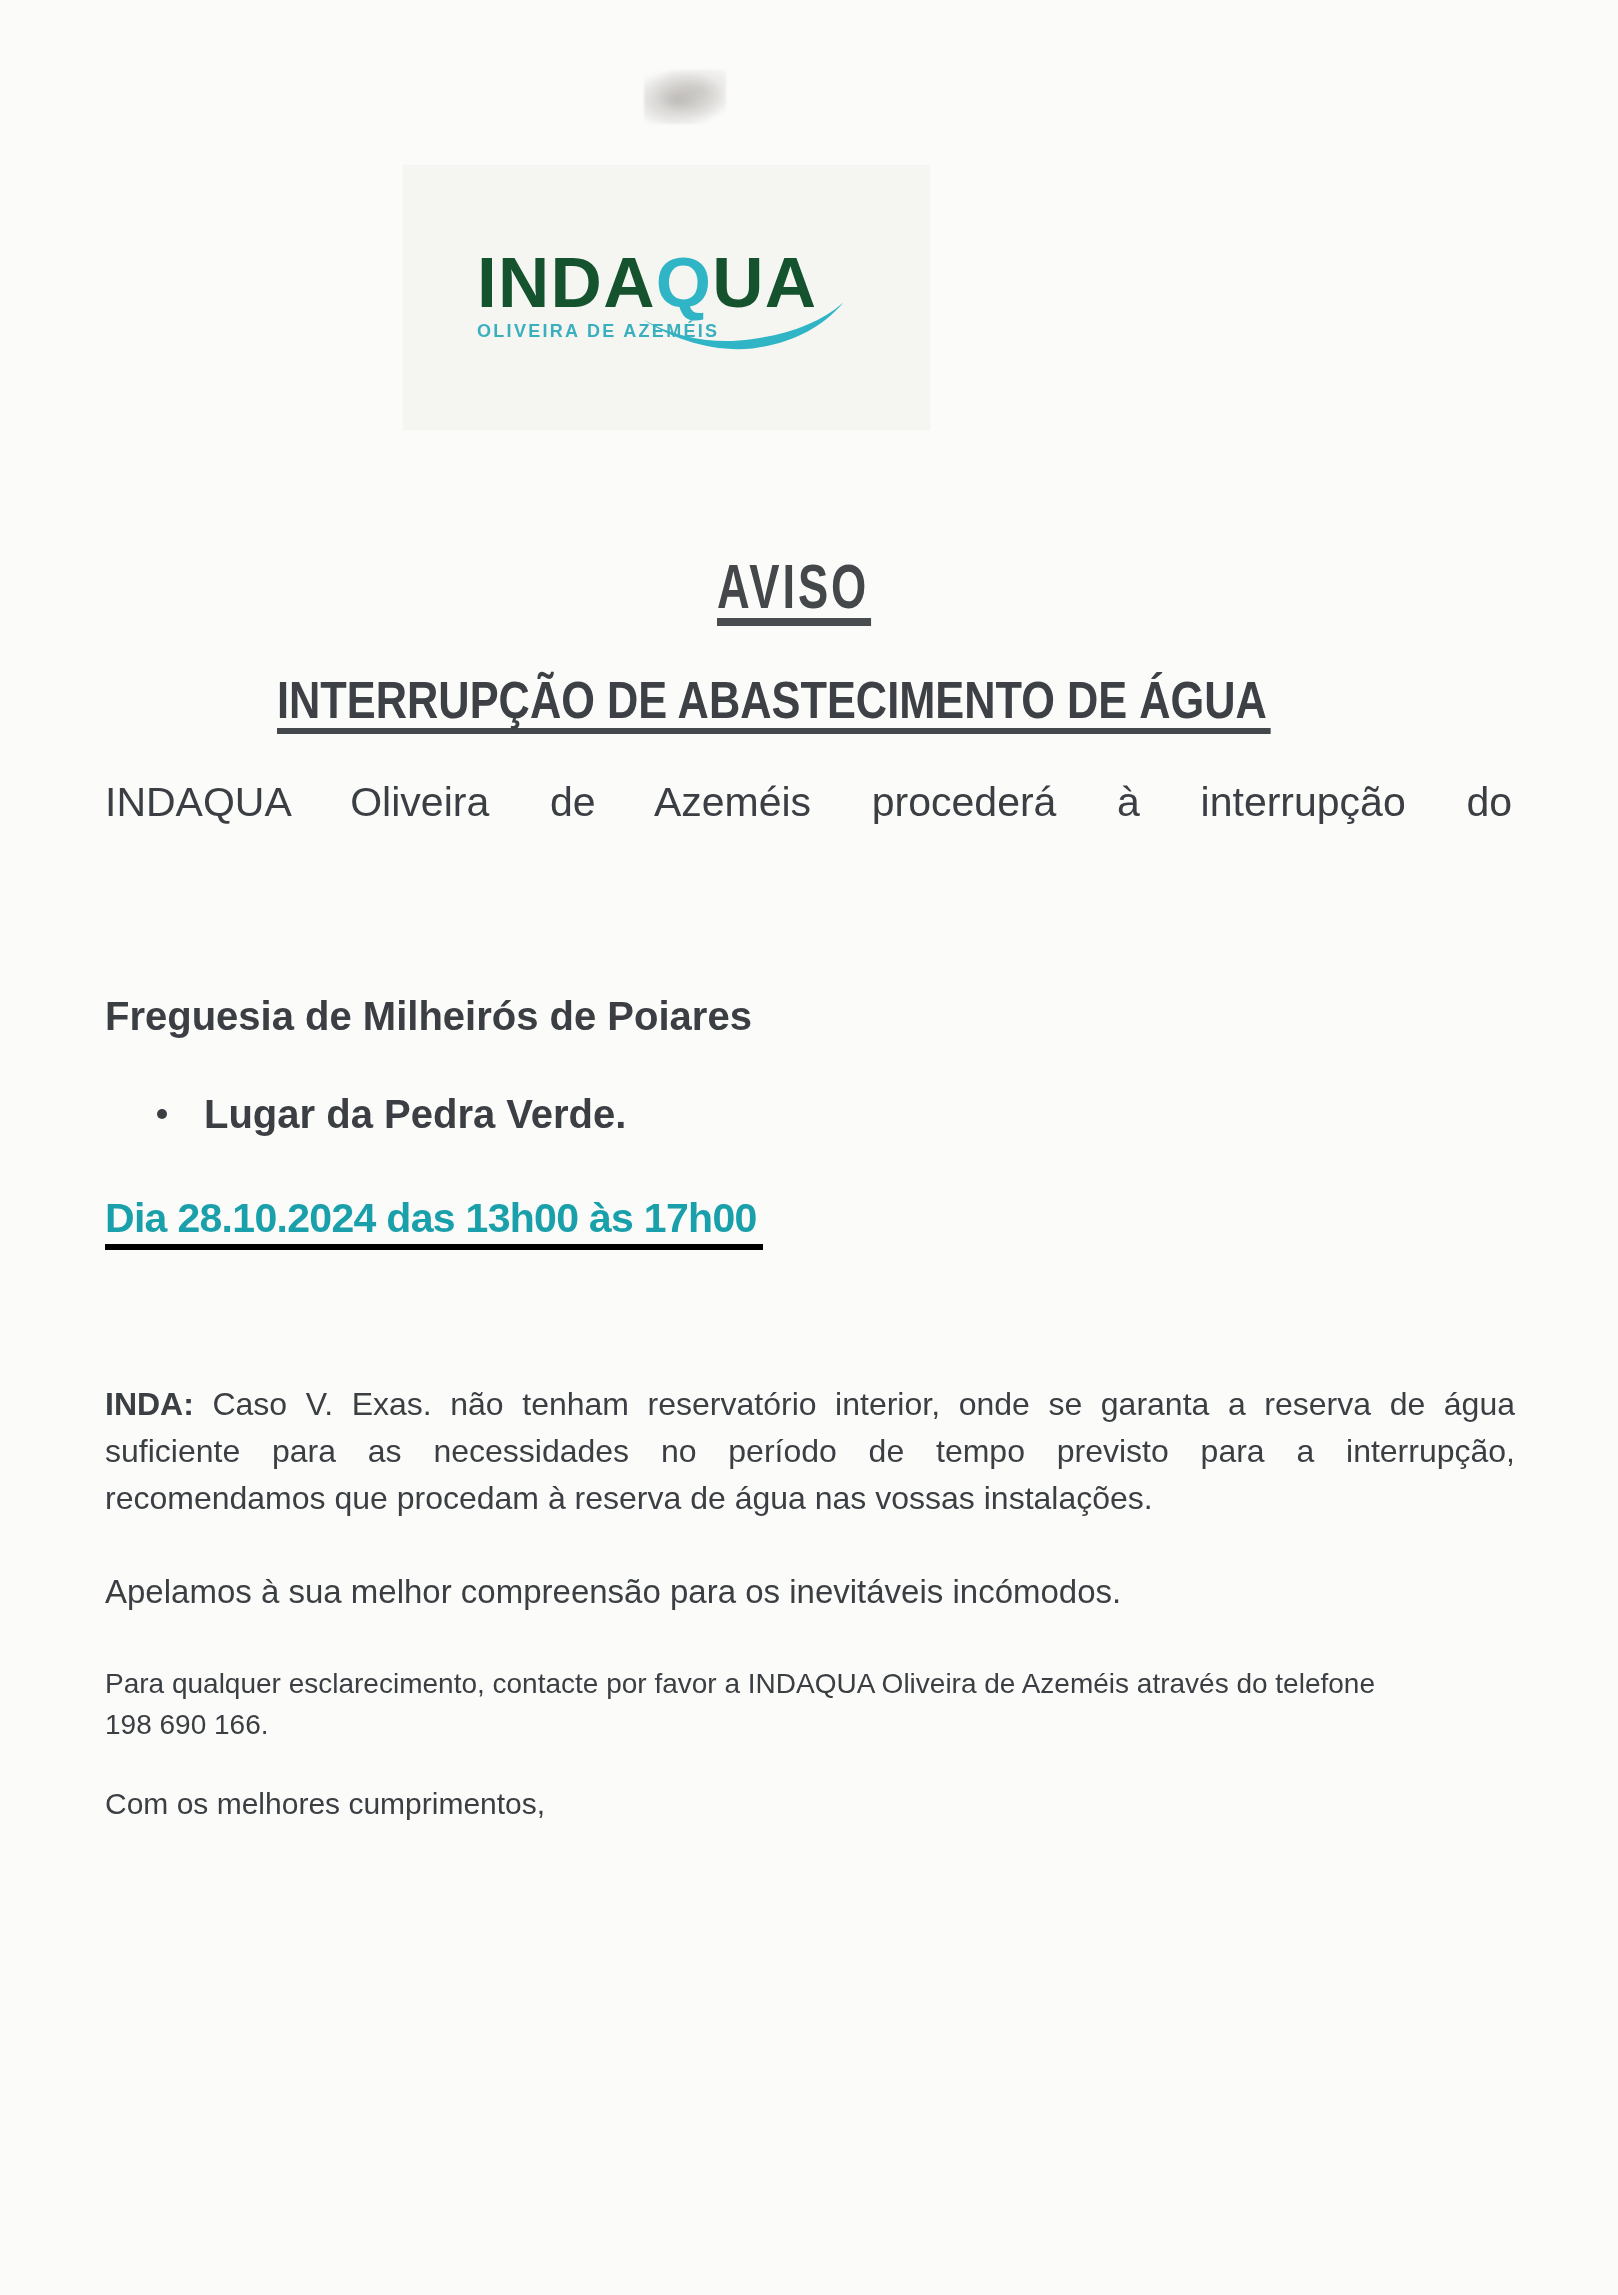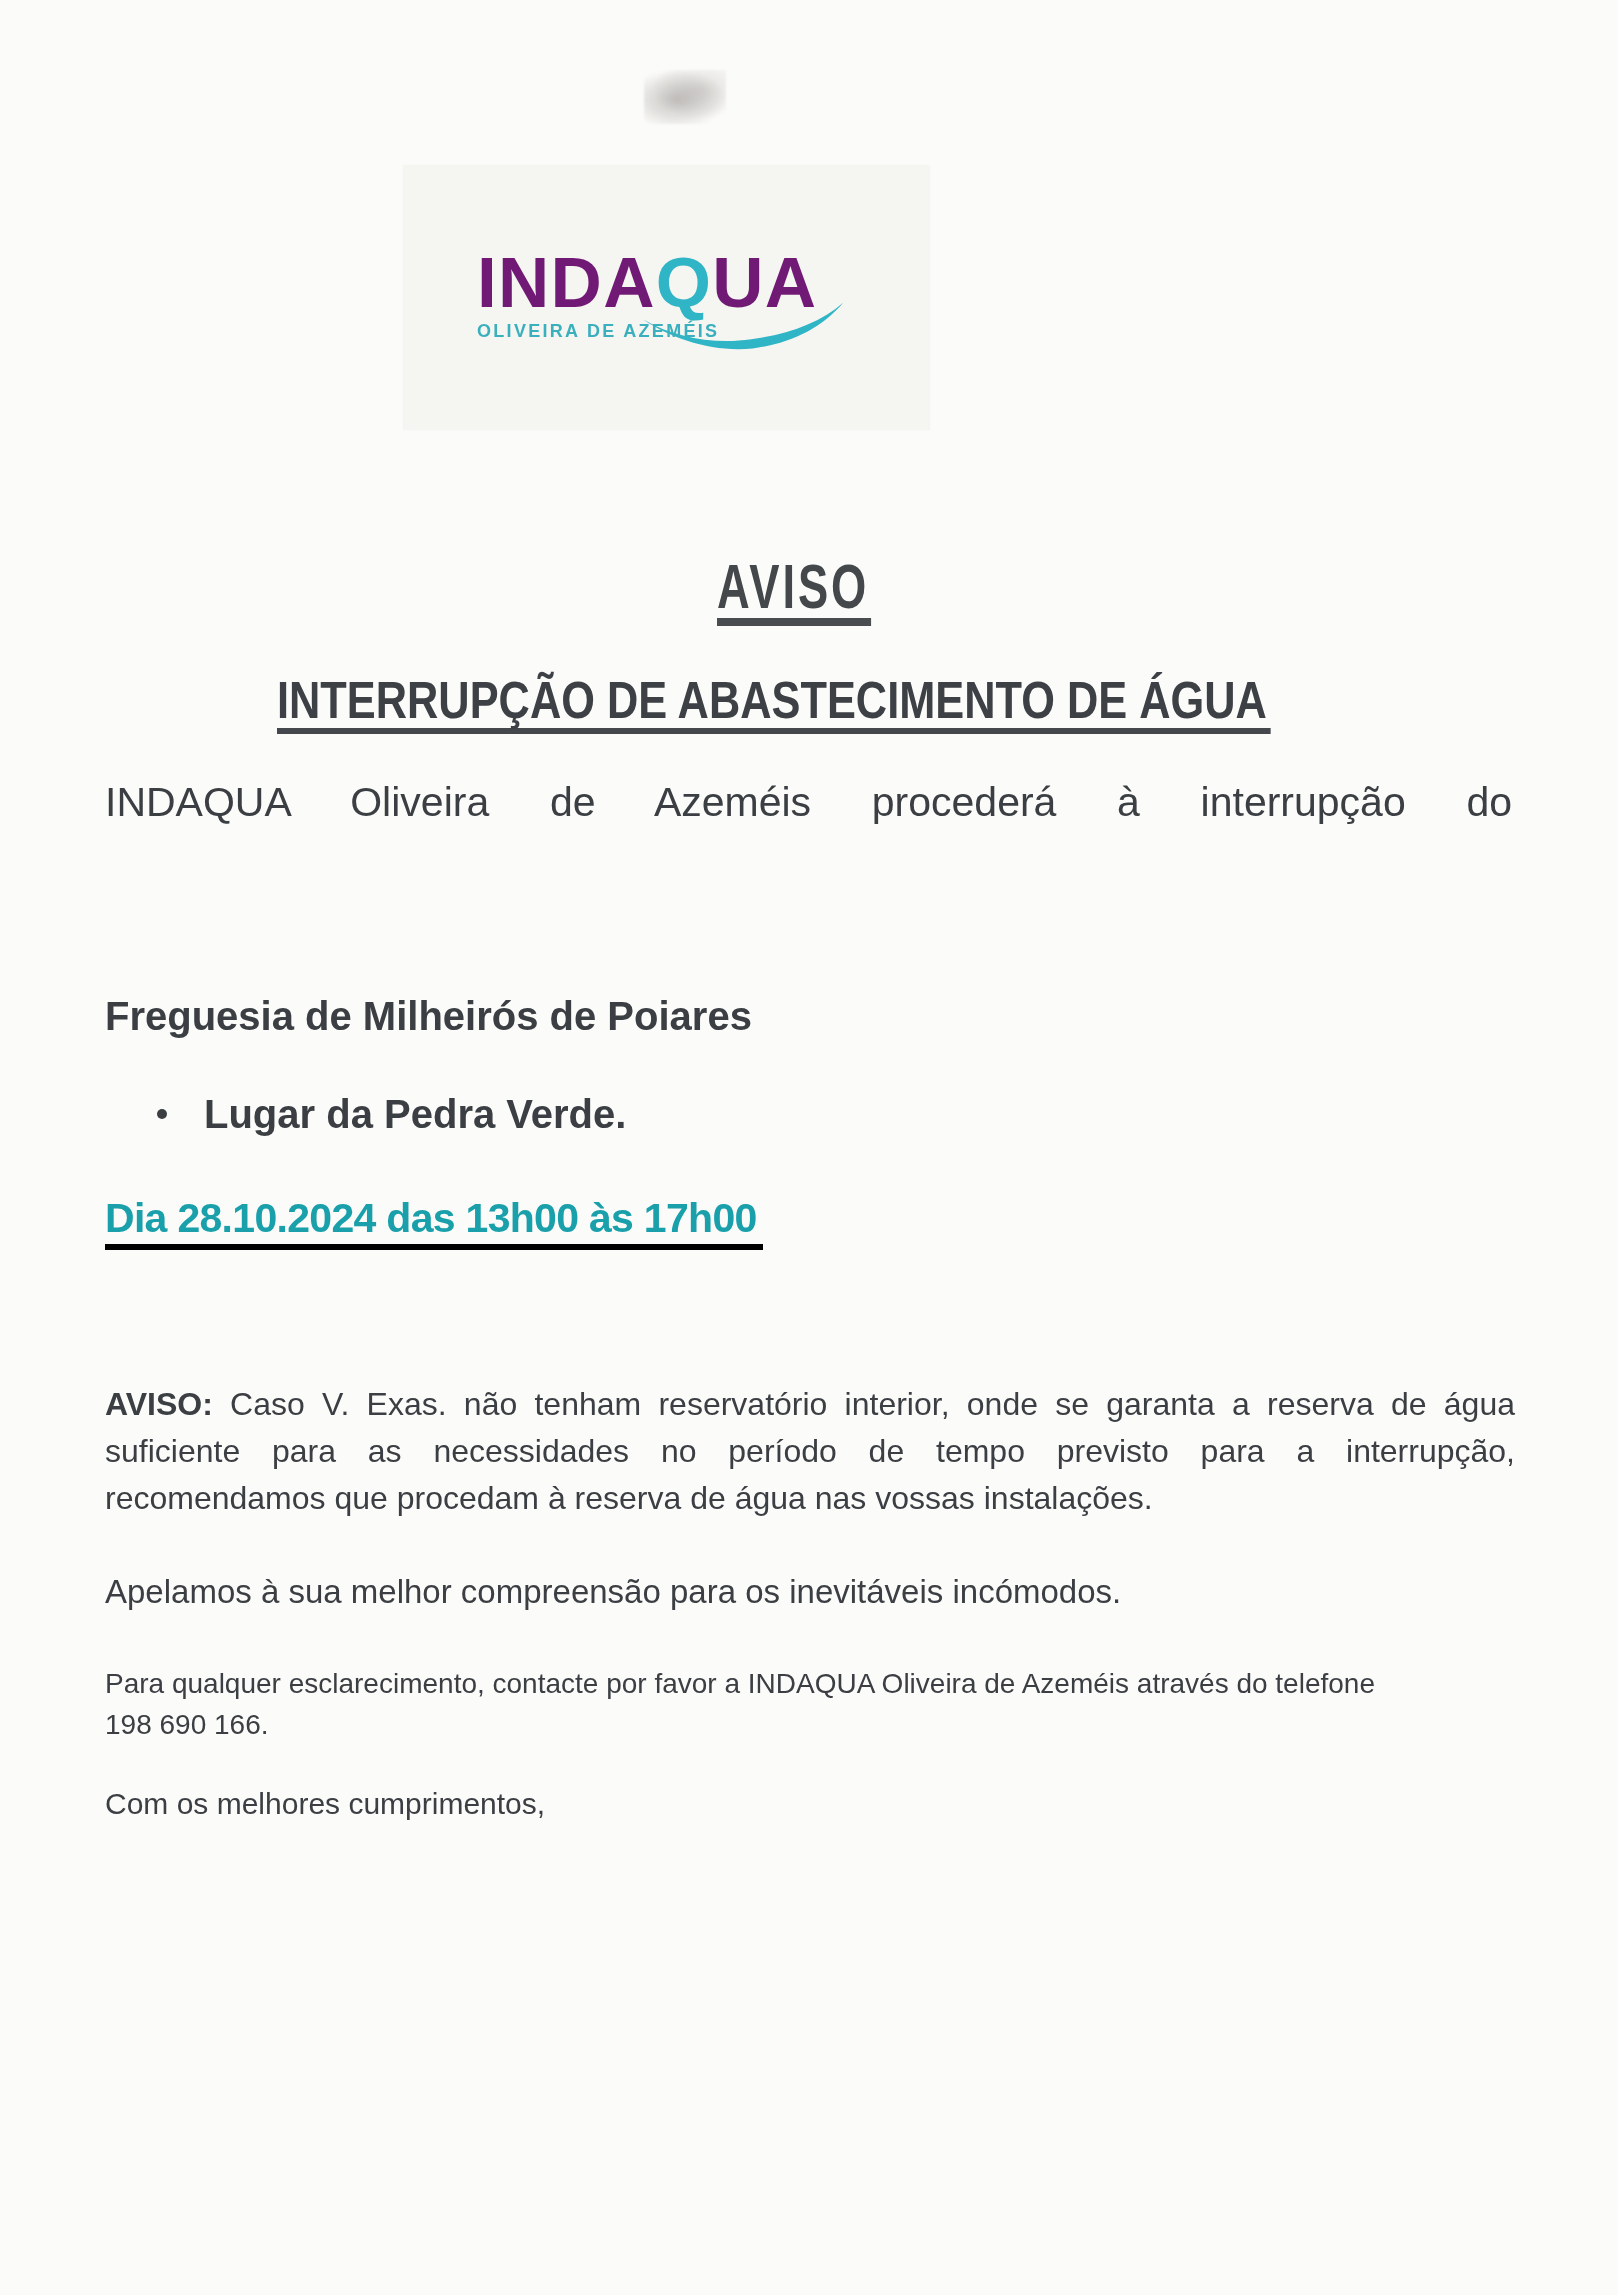--- a/index.html
+++ b/index.html
@@ -38,21 +38,21 @@
   }
   .brand {
     position: absolute;
     left: 74px; top: 82px;
     font-size: 71px;
     font-weight: 700;
     line-height: 1;
     letter-spacing: 1.3px;
     white-space: nowrap;
   }
-  .brand .dk { color: #701a75; }
+  .brand .dk { color: #14532d; }
   .brand .q  { color: #2fb5c5; }
   .swoosh {
     position: absolute;
     left: 239px; top: 132px;
     width: 204px; height: 53px;
   }
   .logo-sub {
     position: absolute;
     left: 74px; top: 156px;
     font-size: 18px;
@@ -222,21 +222,21 @@
   <div class="bullet-row">
     <span class="bullet-dot"></span>
     <span class="bullet-text">Lugar da Pedra Verde.</span>
   </div>
 
   <div class="schedule-wrap">
     <span class="schedule">Dia 28.10.2024 das 13h00 às 17h00</span>
   </div>
 
   <div class="nota">
-      <div class="tline just"><span class="b">AVISO:</span><span> Caso V. Exas. não tenham reservatório interior, onde se garanta a reserva de água</span></div>
+      <div class="tline just"><span class="b">INDA:</span><span> Caso V. Exas. não tenham reservatório interior, onde se garanta a reserva de água</span></div>
       <div class="tline just"><span>suficiente para as necessidades no período de tempo previsto para a interrupção,</span></div>
       <div class="tline last"><span>recomendamos que procedam à reserva de água nas vossas instalações.</span></div>
     </div>
 
   <div class="appeal">Apelamos à sua melhor compreensão para os inevitáveis incómodos.</div>
 
   <div class="contact">
       <div class="tline last"><span>Para qualquer esclarecimento, contacte por favor a INDAQUA Oliveira de Azeméis através do telefone</span></div>
       <div class="tline last"><span>198 690 166.</span></div>
     </div>

